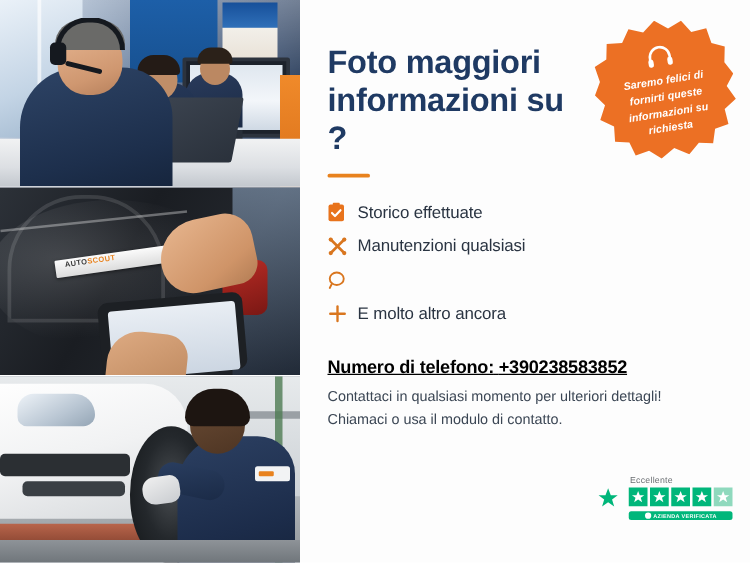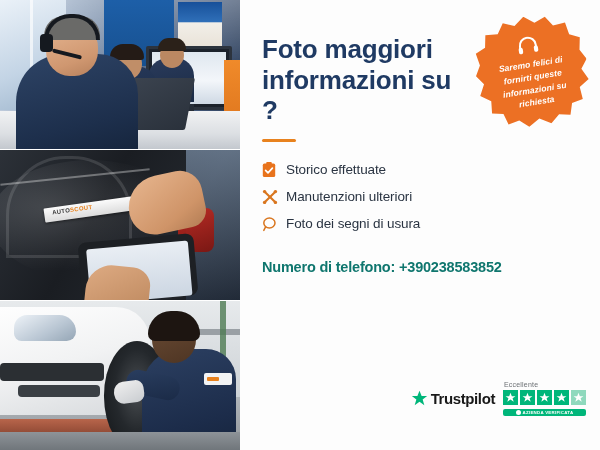--- a/index.html
+++ b/index.html
@@ -378,22 +378,23 @@
     font-size: 13.5px;
     color: #2a3442;
     letter-spacing: -0.1px;
   }
 
   
   .phone-line {
     margin-top: 22px;
     font-size: 14.5px;
     font-weight: bold;
-    color: #0f766e;
+    color: #000000;
     letter-spacing: -0.2px;
+    text-decoration: underline;
   }
   .contact-text {
     margin-top: 8px;
     font-size: 11.5px;
     line-height: 1.55;
     color: #3b4654;
   }
 
   
   .trustpilot {
@@ -557,49 +558,60 @@
         <span class="ico">
           <svg width="16" height="16" viewBox="0 0 16 16">
             <path d="M2.4 2.4L13.6 13.6" stroke="#d9761f" stroke-width="2.1" stroke-linecap="round"></path>
             <path d="M13.6 2.4L2.4 13.6" stroke="#d9761f" stroke-width="2.1" stroke-linecap="round"></path>
             <circle cx="2.6" cy="2.6" r="1.7" fill="#d9761f"></circle>
             <circle cx="13.4" cy="2.6" r="1.7" fill="#d9761f"></circle>
             <circle cx="13.4" cy="13.4" r="1.7" fill="#d9761f"></circle>
             <circle cx="2.6" cy="13.4" r="1.7" fill="#d9761f"></circle>
           </svg>
         </span>
-        <span class="label">Manutenzioni ulteriori</span>
+        <span class="label">Manutenzioni qualsiasi</span>
       </li>
 
       <li class="feature">
         <span class="ico">
           <svg width="16" height="16" viewBox="0 0 16 16">
             <ellipse cx="7.4" cy="7" rx="5.6" ry="5" fill="none" stroke="#d9761f" stroke-width="1.5"></ellipse>
             <path d="M3.6 10.8L1.8 14.4" stroke="#d9761f" stroke-width="1.5" stroke-linecap="round"></path>
           </svg>
         </span>
-        <span class="label">Foto dei segni di usura</span>
       </li>
 
 
+      <li class="feature">
+        <span class="ico">
+          <svg width="16" height="16" viewBox="0 0 16 16">
+            <path d="M8 2.2v11.6" stroke="#d9761f" stroke-width="1.9" stroke-linecap="round"></path>
+            <path d="M2.2 8h11.6" stroke="#d9761f" stroke-width="1.9" stroke-linecap="round"></path>
+          </svg>
+        </span>
+        <span class="label">E molto altro ancora</span>
+      </li>
 
     </ul>
 
     <div class="phone-line">
       <span>Numero di telefono:</span>
       <span>+390238583852</span>
     </div>
 
+    <div class="contact-text">
+      <div>Contattaci in qualsiasi momento per ulteriori dettagli!</div>
+      <div>Chiamaci o usa il modulo di contatto.</div>
+    </div>
 
     <div class="trustpilot">
       <div class="tp-logo">
         <svg width="17" height="17" viewBox="0 0 20 20">
           <path d="M10 0.8l2.5 6.4H19l-5.3 4 2 6.6L10 13.8 4.3 17.8l2-6.6L1 7.2h6.5z" fill="#00b67a"></path>
         </svg>
-        <span class="tp-name">Trustpilot</span>
       </div>
       <div class="tp-right">
         <span class="tp-rating-label">Eccellente</span>
         <div class="tp-stars">
           <span class="tp-star">
             <svg width="11" height="11" viewBox="0 0 20 20">
                 <path d="M10 1.4l2.4 6.1H19l-5.2 3.9 2 6.3L10 13.8 4.2 17.7l2-6.3L1 7.5h6.6z" fill="#ffffff"></path>
               </svg>
           </span>
           <span class="tp-star">

